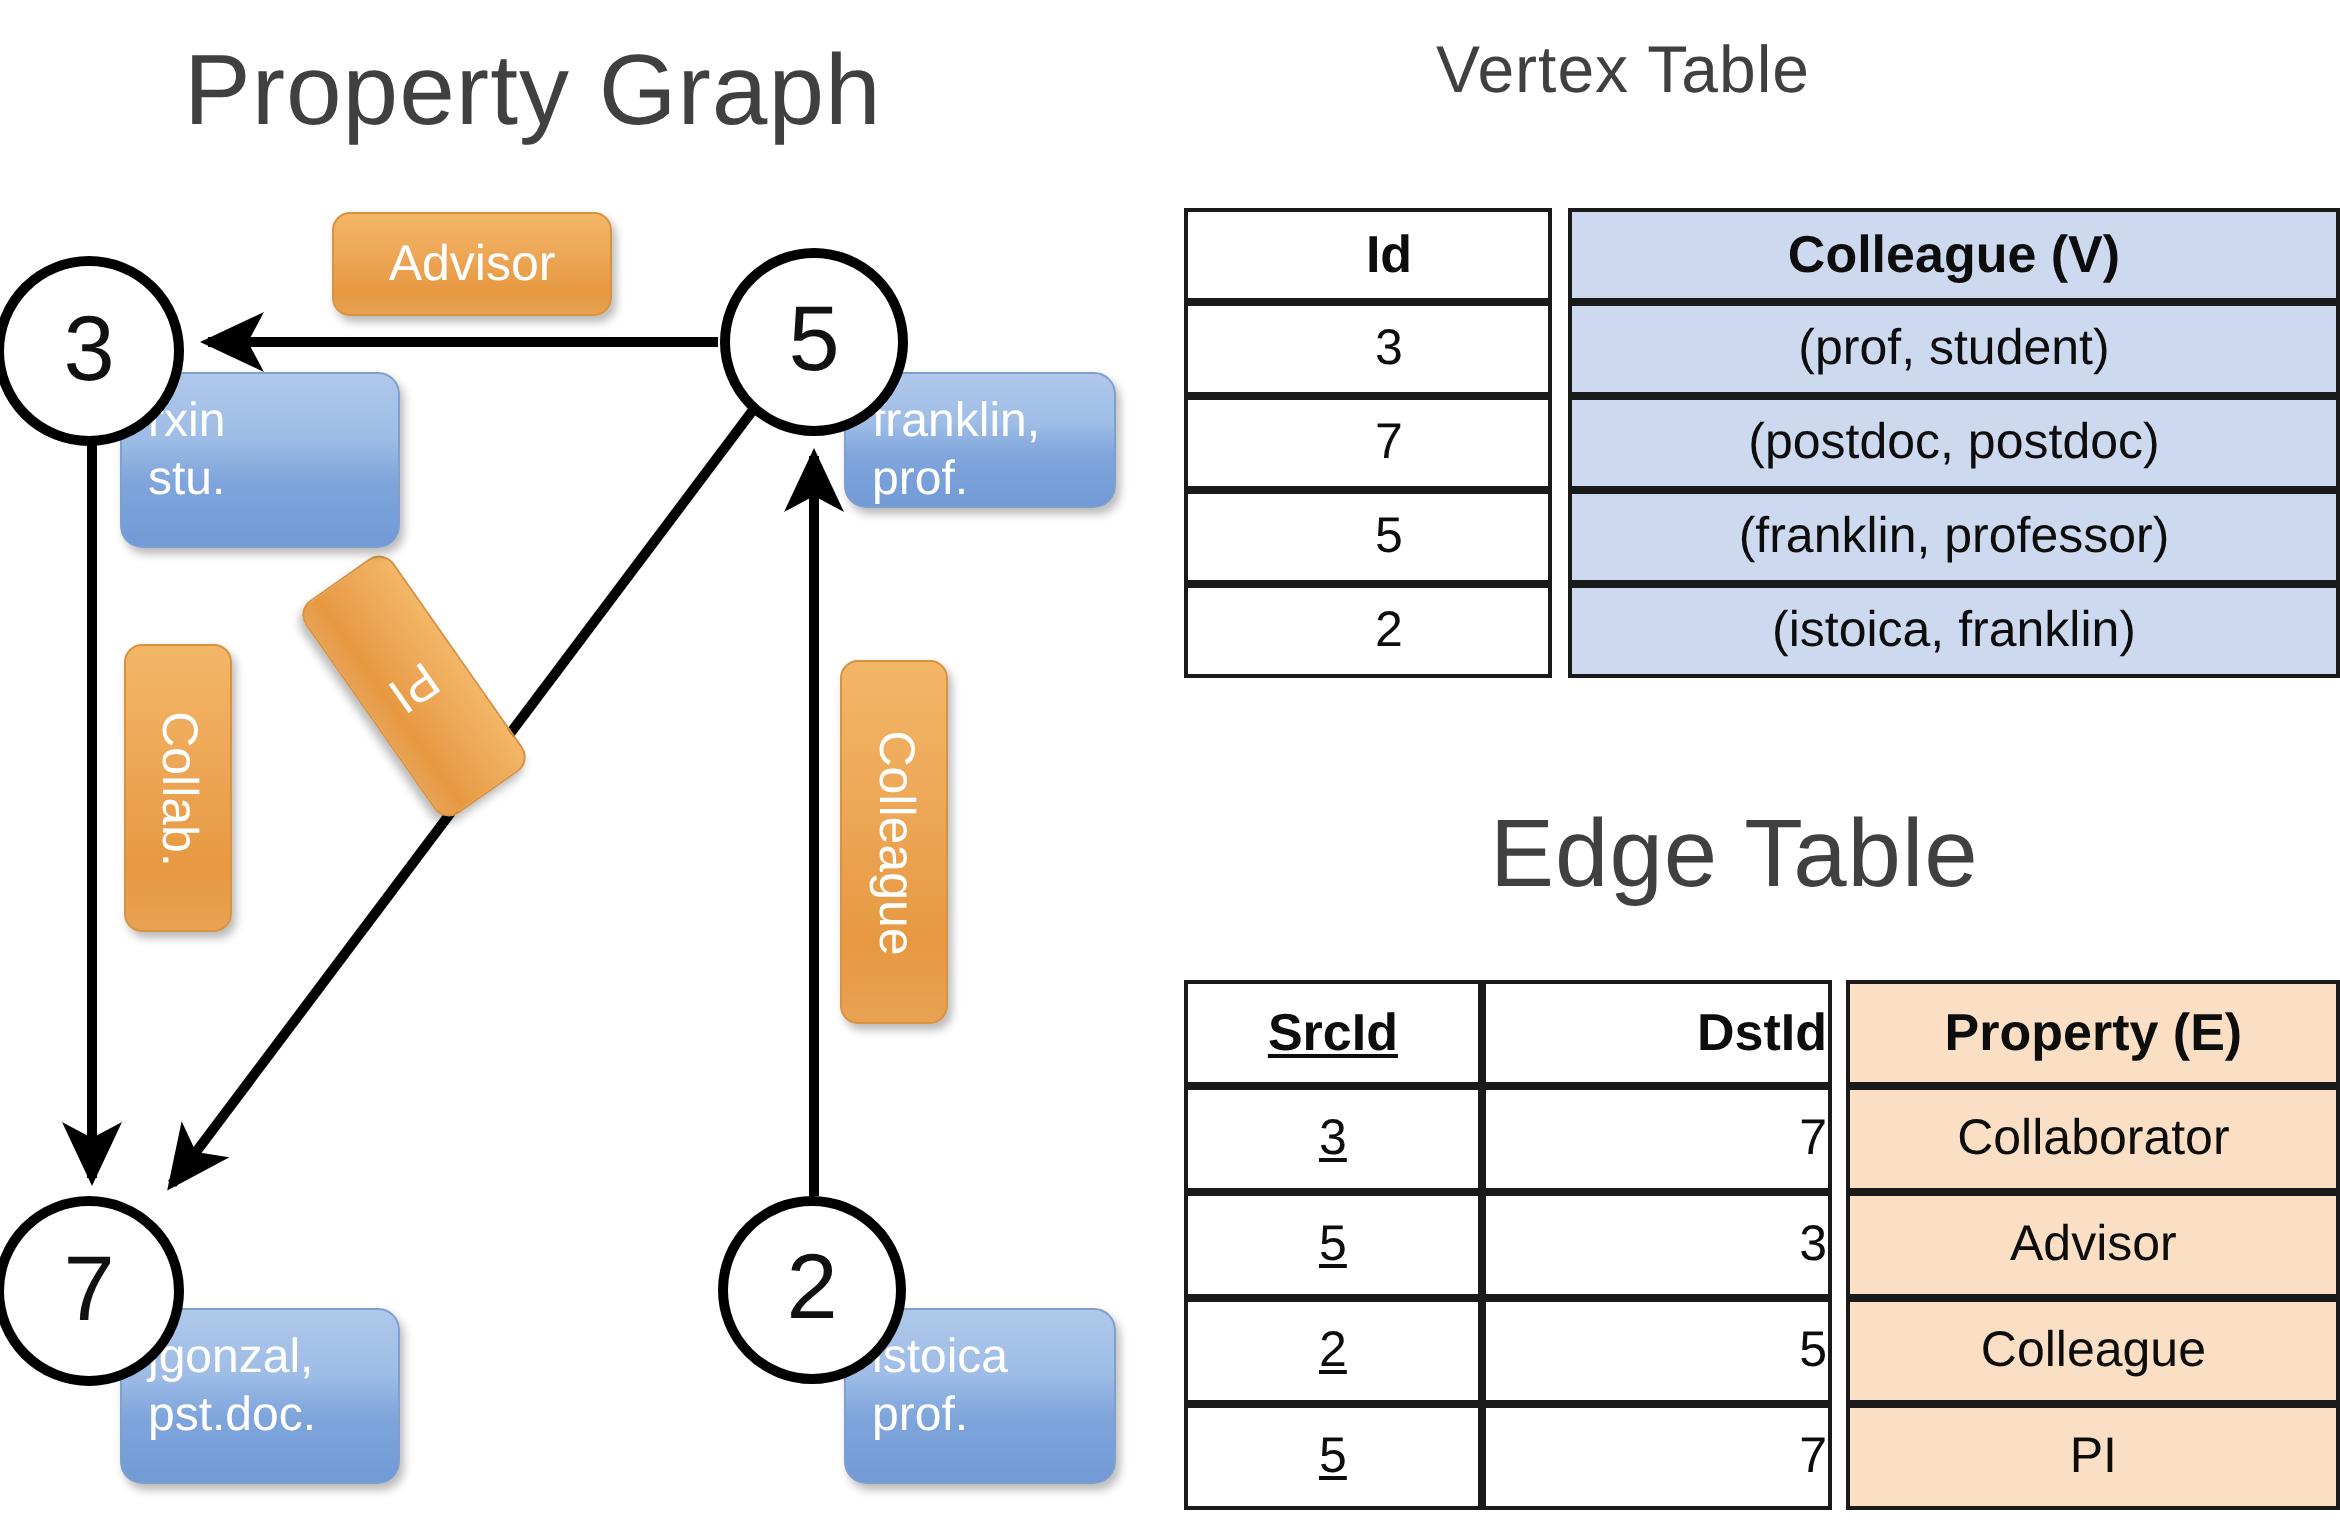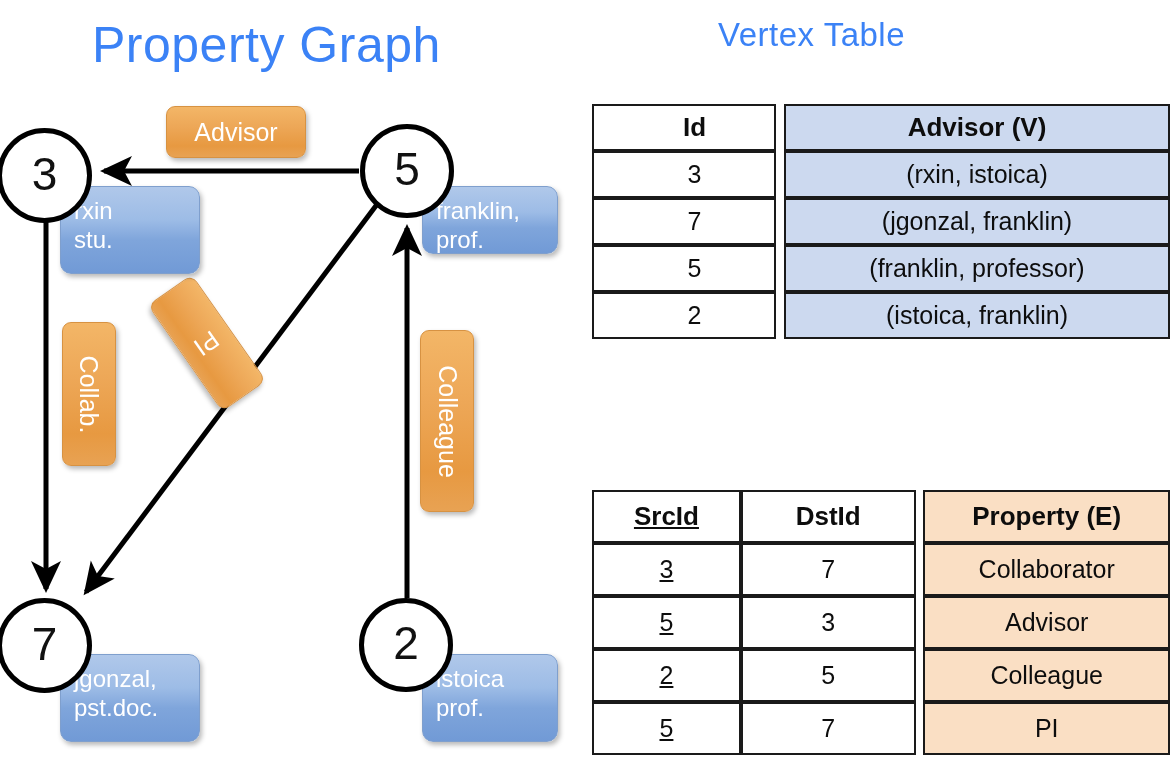--- a/index.html
+++ b/index.html
@@ -2,21 +2,21 @@
 <html><head>
 <meta charset="utf-8">
 <style>
   html,body{margin:0;padding:0;background:#ffffff;}
   body{width:1170px;height:760px;position:relative;overflow:hidden;
        font-family:"Liberation Sans","DejaVu Sans",sans-serif;color:#000;}
 
   .stage{position:absolute;left:0;top:0;width:1170px;height:760px;}
 
   
-  .title{position:absolute;font-weight:300;color:#3b82f6;white-space:nowrap;
+  .title{position:absolute;font-weight:300;color:#404040;white-space:nowrap;
          letter-spacing:0.5px;font-size:46px;line-height:1;}
   #title-property-graph{left:92px;top:20px;font-size:50px;}
   #title-vertex-table{left:718px;top:18px;font-size:33px;}
   #title-edge-table{left:745px;top:404px;font-size:48px;}
 
   
   #graph-edges{position:absolute;left:0;top:0;width:585px;height:760px;}
 
   
   .node-circle{position:absolute;border:5px solid #000;border-radius:50%;
@@ -68,30 +68,31 @@
   .gapcol{border:none !important;background:transparent !important;width:8px;}
 
   #vertex-table{left:592px;top:104px;}
   #vertex-table td{height:47px;}
   #vertex-table td.c-id{width:184px;padding-left:21px;}
   #vertex-table td.c-prop{width:386px;}
 
   #edge-table{left:592px;top:490px;}
   #edge-table td{height:53px;}
   #edge-table td.c-src{width:150px;text-decoration:underline;}
-  #edge-table td.c-dst{width:176px;}
+  #edge-table td.c-dst{width:176px;text-align:right;}
   #edge-table td.c-prop{width:248px;}
 </style>
 </head>
 <body>
 
 <div class="stage">
 
   <div class="title" id="title-property-graph">Property Graph</div>
   <div class="title" id="title-vertex-table">Vertex Table</div>
+  <div class="title" id="title-edge-table">Edge Table</div>
 
   <svg id="graph-edges" viewBox="0 0 585 760">
     <defs>
       <marker id="arrowhead" markerWidth="7" markerHeight="7" refX="5.6" refY="3" orient="auto" markerUnits="strokeWidth">
         <path d="M0,0 L6.4,3 L0,6 L1.6,3 Z" fill="#000"></path>
       </marker>
     </defs>
 
     <g>
       <line x1="359" y1="171" x2="104" y2="171" stroke="#000" stroke-width="5" marker-end="url(#arrowhead)"></line>
@@ -151,31 +152,31 @@
   </div>
   <div class="node-circle" id="node-2">
     <span>2</span>
   </div>
 
   <table class="tbl" id="vertex-table">
     <tbody>
       <tr>
         <td class="hdr c-id">Id</td>
         <td class="gapcol"></td>
-        <td class="hdr blue c-prop">Advisor (V)</td>
+        <td class="hdr blue c-prop">Colleague (V)</td>
       </tr>
       <tr>
         <td class="c-id">3</td>
         <td class="gapcol"></td>
-        <td class="blue c-prop">(rxin, istoica)</td>
+        <td class="blue c-prop">(prof, student)</td>
       </tr>
       <tr>
         <td class="c-id">7</td>
         <td class="gapcol"></td>
-        <td class="blue c-prop">(jgonzal, franklin)</td>
+        <td class="blue c-prop">(postdoc, postdoc)</td>
       </tr>
       <tr>
         <td class="c-id">5</td>
         <td class="gapcol"></td>
         <td class="blue c-prop">(franklin, professor)</td>
       </tr>
       <tr>
         <td class="c-id">2</td>
         <td class="gapcol"></td>
         <td class="blue c-prop">(istoica, franklin)</td>

